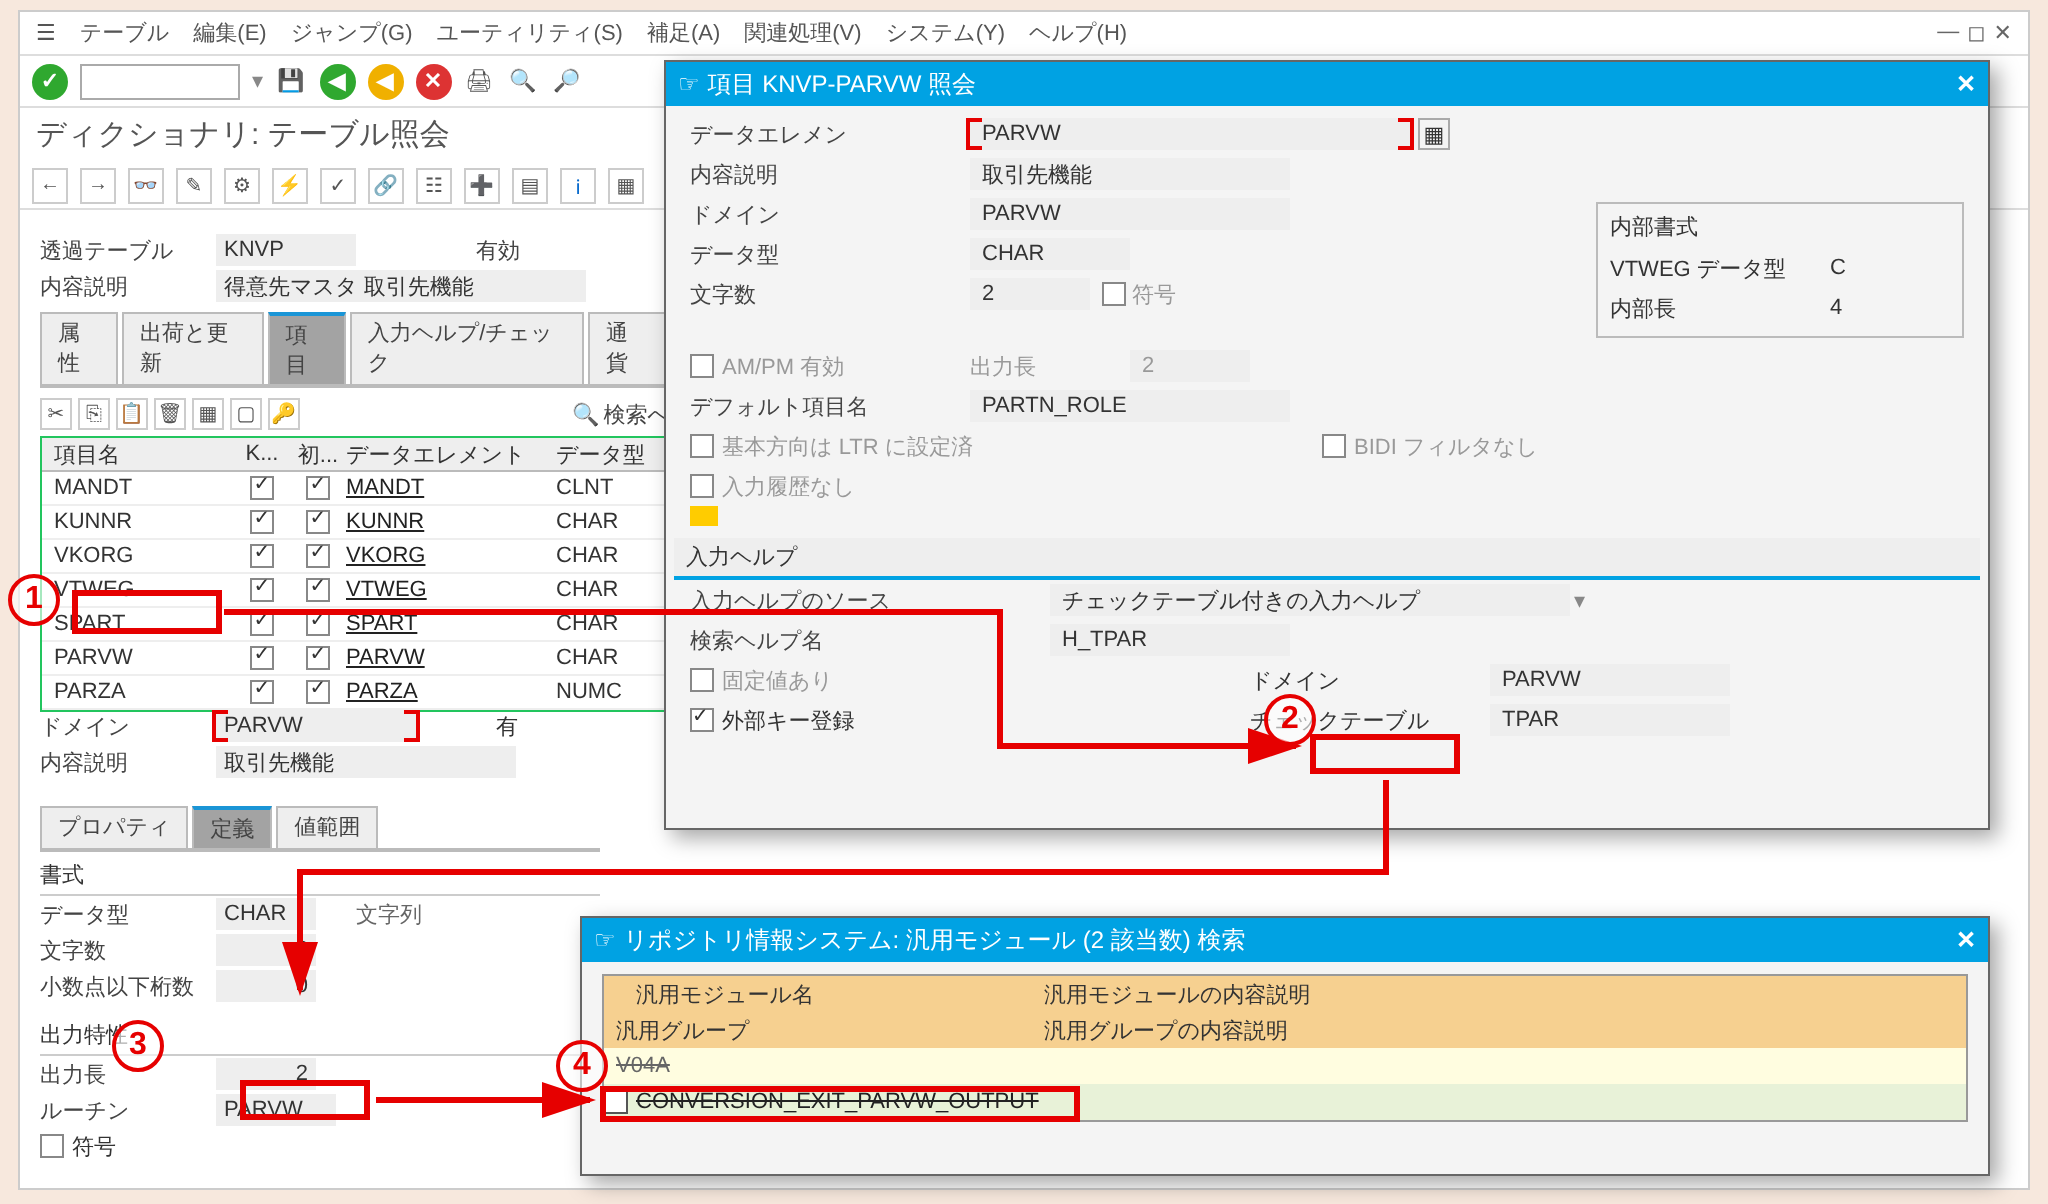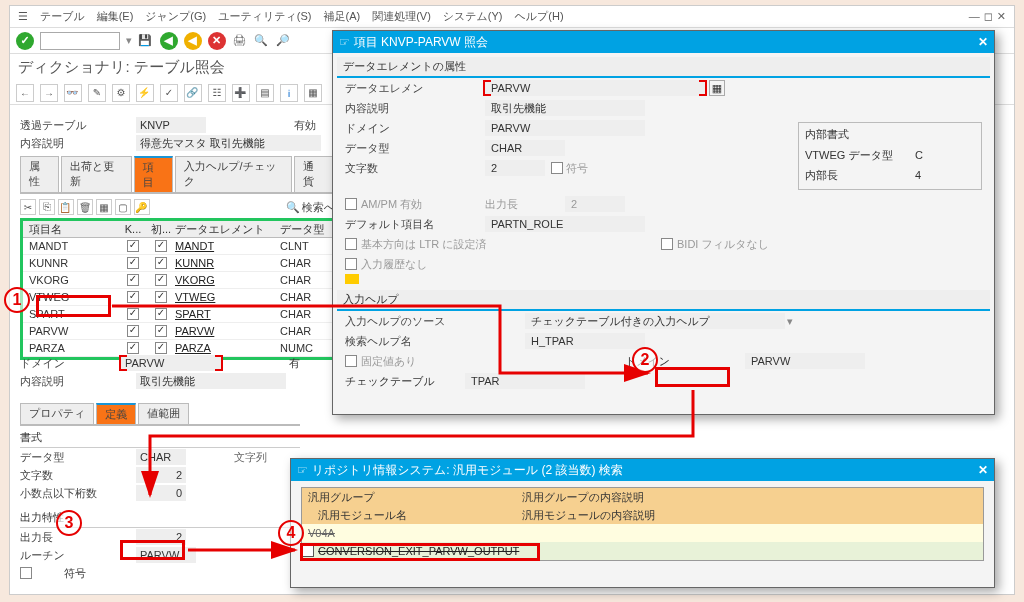--- a/index.html
+++ b/index.html
@@ -55,40 +55,40 @@
   .tb2 {
     height: 24px; display:flex; align-items:center; gap:6px; padding:0 6px;
     border-bottom:1px solid #ddd;
   }
   .tb2 .ico { width:18px;height:18px;border:1px solid #ccc;display:inline-flex;align-items:center;justify-content:center;color:#555;font-size:10px;}
   
   .left-area {
     position:absolute;
     left:10px; top:110px; width:315px;
   }
-  .form-row { display:flex; align-items:center; height:18px;gap:28px; }
+  .form-row { display:flex; align-items:center; height:18px; }
   .form-row .lbl { width:88px; color:#444;}
   .form-row .val { background:#eee; padding:0 4px; height:16px; display:inline-flex;align-items:center;}
   .tabs {
     display:flex; margin-top:4px;
     border-bottom:2px solid #bbb;
   }
   .tab {
     padding:2px 8px; border:1px solid #bbb; border-bottom:none;
     background:#eee; margin-right:2px; color:#444; font-size:11px;
   }
-  .tab.active { background:#f97316; border-top:2px solid #1a95d6;}
+  .tab.active { background:#a3a3a3; border-top:2px solid #1a95d6;}
   .mini-tb {
     height:20px; display:flex; align-items:center; gap:3px;
     margin-top:3px;
   }
   .mini-tb .m { width:16px;height:16px;border:1px solid #ccc;display:inline-flex;align-items:center;justify-content:center;font-size:10px;color:#555;}
   .search-ic { margin-left:auto; display:flex;align-items:center;gap:2px;color:#444;}
   .grid {
-    border:3px solid #22c55e; margin-top:1px;
+    border:1px solid #22c55e; margin-top:1px;
   }
   .grid-head, .grid-row {
     display:flex; height:17px; align-items:center;
   }
   .grid-head { background:#eee; font-weight:normal; color:#333; border-bottom:1px solid #bbb;}
   .grid-row { border-bottom:1px solid #eee; }
   .gc1{width:96px;padding-left:6px;} .gc2{width:28px;text-align:center;} .gc3{width:28px;text-align:center;} .gc4{width:105px;} .gc5{width:50px;}
   .chk{width:12px;height:12px;border:1px solid #888;display:inline-block;background:#fff;}
   .chk.on::after{content:"✓";font-size:10px;color:#333;position:relative;top:-3px;}
   .link { text-decoration:underline; color:#222;}
@@ -348,21 +348,20 @@
   </div>
 </div>
 
 <div class="popup" style="left:332px;top:30px;width:663px;height:385px;">
   <div class="popup-title">
     <span>☞</span>
     <span style="margin-left:4px">項目 KNVP-PARVW 照会</span>
     <span class="x">✕</span>
   </div>
   <div style="padding:4px">
-    <div class="section-head section-underline">データエレメントの属性</div>
     <div class="p-row">
         <span class="plbl">データエレメン</span>
       <span class="input-bracket" style="width:220px"><span class="pval" style="width:220px">PARVW</span><span class="bracket-l"></span><span class="bracket-r"></span></span>
       <span style="margin-left:4px;border:1px solid #aaa;width:16px;height:16px;display:inline-flex;align-items:center;justify-content:center">▦</span>
     </div>
     <div class="p-row">
         <span class="plbl">内容説明</span>
         <span class="pval" style="width:160px">取引先機能</span>
       </div>
     <div style="display:flex">
@@ -431,43 +430,47 @@
       <div class="p-row" style="width:280px">
           <span class="chk"></span>
           <span class="disabled" style="margin-left:4px">固定値あり</span>
         </div>
       <div class="p-row">
           <span style="width:120px">ドメイン</span>
           <span class="pval" style="width:120px">PARVW</span>
         </div>
     </div>
     <div style="display:flex">
+      <div class="p-row" style="width:280px">
+          <span class="chk on"></span>
+          <span style="margin-left:4px">外部キー登録</span>
+        </div>
       <div class="p-row">
           <span style="width:120px">チェックテーブル</span>
           <span class="pval" style="width:120px">TPAR</span>
         </div>
     </div>
   </div>
 </div>
 
 <div class="popup" style="left:290px;top:458px;width:705px;height:130px;">
   <div class="popup-title">
     <span>☞</span>
     <span style="margin-left:4px">リポジトリ情報システム: 汎用モジュール (2 該当数) 検索</span>
     <span class="x">✕</span>
   </div>
   <div style="padding:6px 10px">
     <div style="border:1px solid #999">
       <div class="repo-row repo-head">
+          <div class="rc1" style="padding-left:16px">汎用モジュール名</div>
+          <div class="rc2">汎用モジュールの内容説明</div>
+        </div>
+      <div class="repo-row repo-head">
           <div class="rc1">汎用グループ</div>
           <div class="rc2">汎用グループの内容説明</div>
-        </div>
-      <div class="repo-row repo-head">
-          <div class="rc1" style="padding-left:16px">汎用モジュール名</div>
-          <div class="rc2">汎用モジュールの内容説明</div>
         </div>
       <div class="repo-row" style="background:#fffde0">
           <div class="rc1" style="text-decoration:line-through;color:#666">V04A</div>
         </div>
       <div class="repo-row alt">
           <span class="chk2"></span>
           <span class="link" style="text-decoration:line-through">CONVERSION_EXIT_PARVW_OUTPUT</span>
         </div>
     </div>
   </div>

